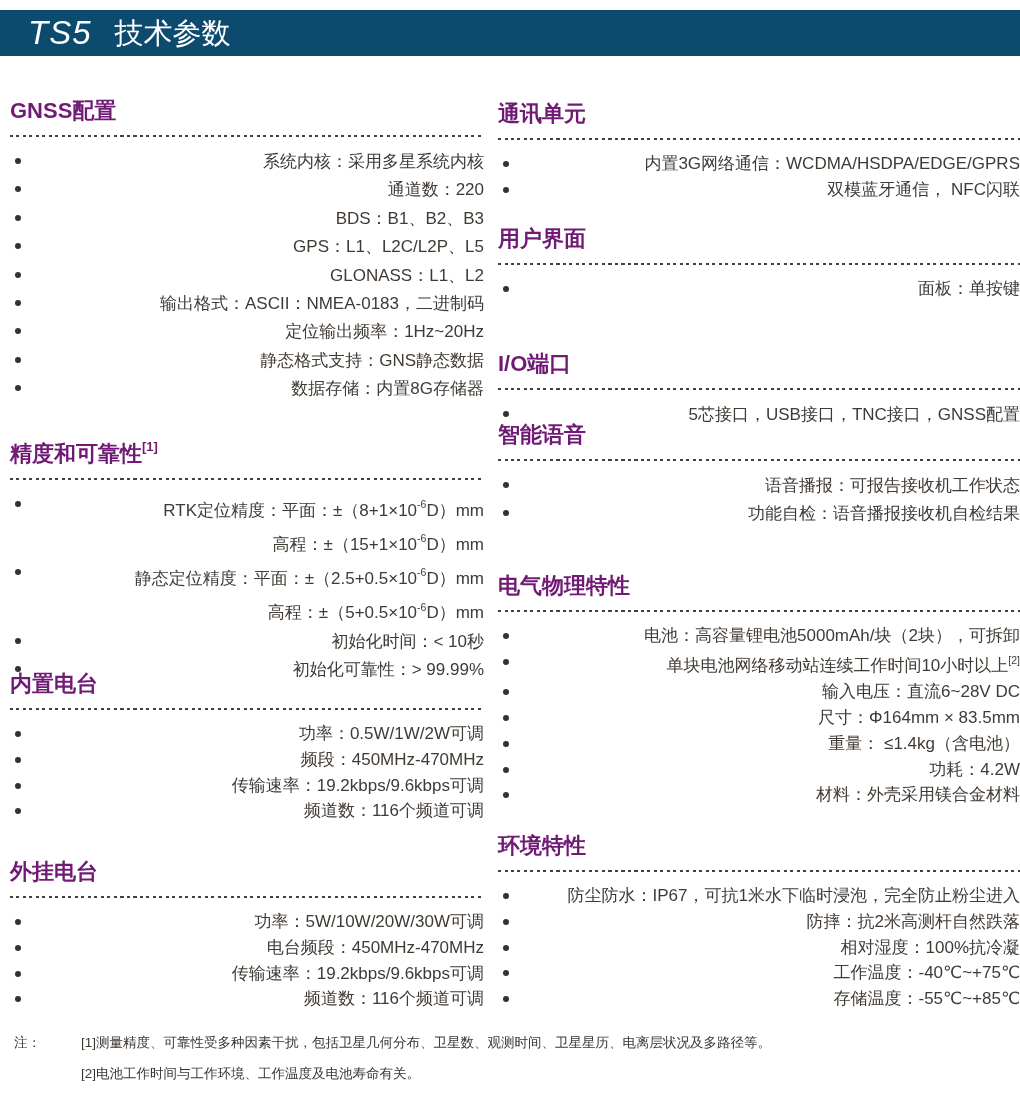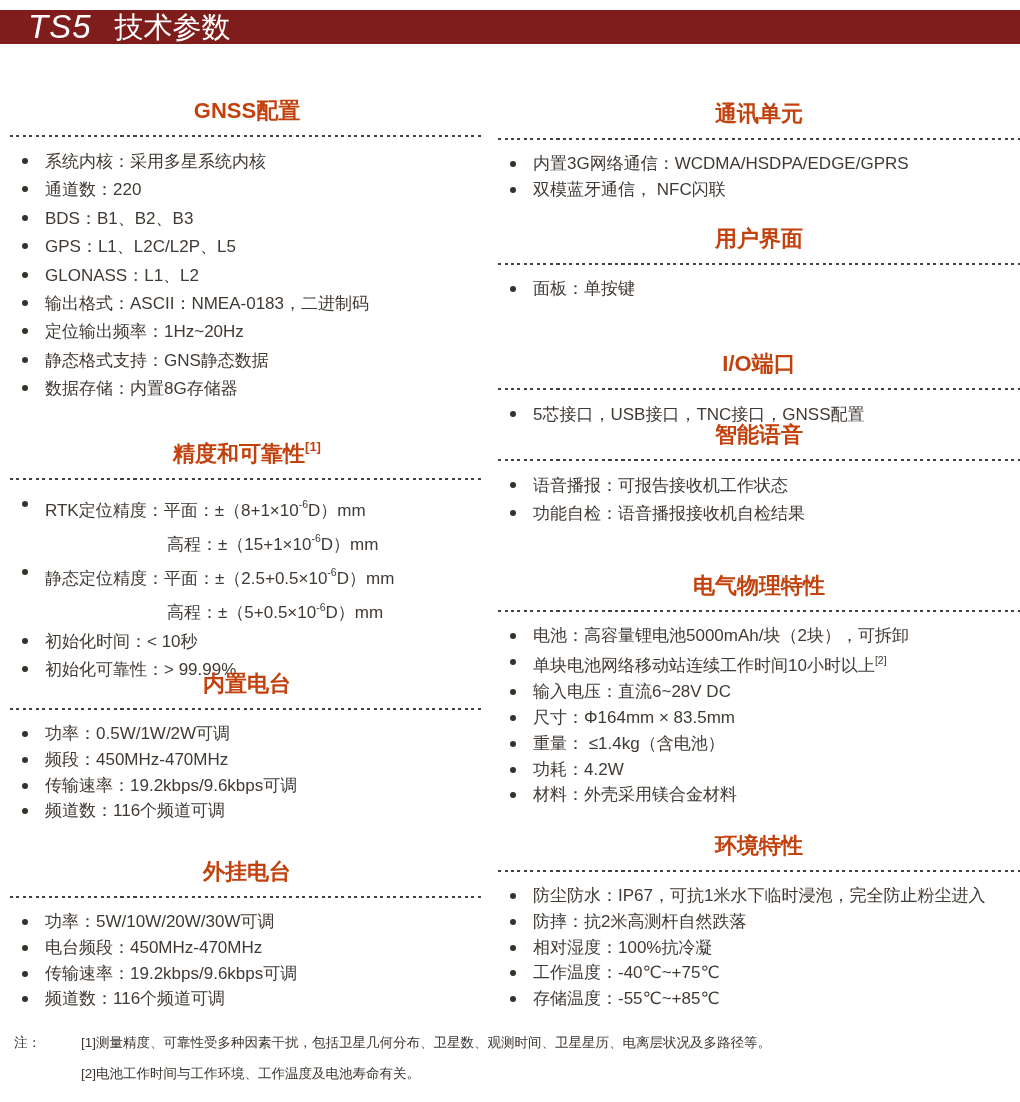--- a/index.html
+++ b/index.html
@@ -3,46 +3,46 @@
 <meta charset="utf-8">
 <style>
   html,body{margin:0;padding:0;}
   body{
     width:1020px;height:1102px;background:#ffffff;
     font-family:"Liberation Sans","DejaVu Sans",sans-serif;
     color:#403a35;position:relative;overflow:hidden;
   }
   
   .header-bar{
-    position:absolute;left:0;top:10px;right:0;height:34px;
-    background:#7f1d1d;color:#ffffff;
+    position:absolute;left:0;top:10px;right:0;height:46px;
+    background:#0c4a6e;color:#ffffff;
     display:flex;align-items:center;padding-left:28px;box-sizing:border-box;
   }
   .header-bar .product{
     font-style:italic;font-size:33px;line-height:46px;letter-spacing:1px;font-weight:500;
   }
   .header-bar .title{
     font-size:29px;line-height:46px;margin-left:23px;font-weight:500;
   }
   
   .section{position:absolute;box-sizing:border-box;}
   .sec-left-0,.sec-left-1,.sec-left-2,.sec-left-3{left:10px;width:474px;}
   .sec-right-0,.sec-right-1,.sec-right-2,.sec-right-3,.sec-right-4,.sec-right-5{left:498px;right:0;}
   .sec-left-0{top:96px}  .sec-left-1{top:434px} .sec-left-2{top:669px} .sec-left-3{top:857px}
   .sec-right-0{top:99px} .sec-right-1{top:224px}.sec-right-2{top:349px}
   .sec-right-3{top:420px}.sec-right-4{top:571px}.sec-right-5{top:831px}
   .section h2{
-    margin:0 0 9px 0;font-size:22px;line-height:30px;font-weight:700;color:#c2410c;text-align:center;
+    margin:0 0 9px 0;font-size:22px;line-height:30px;font-weight:700;color:#701a75;
   }
   .section h2 sup{font-size:13px;position:relative;top:-2px;vertical-align:super;font-weight:700;}
   .dotline{
     height:2px;margin-bottom:11px;
     background:repeating-linear-gradient(90deg,#46413b 0 3px,transparent 3px 6.5px);
   }
-  .section ul{list-style:none;margin:7px;padding:0;}
+  .section ul{list-style:none;margin:0;padding:0;text-align:right;}
   .section li{
     position:relative;padding-left:28px;font-size:17px;line-height:28.4px;
   }
   .sec-left-2 li,.sec-left-3 li,.sec-right-0 li,
   .sec-right-1 li,.sec-right-4 li,.sec-right-5 li{line-height:25.8px;}
   .section li .bullet{
     position:absolute;left:5px;top:10px;width:6px;height:6px;border-radius:50%;
     background:#38312b;
   }
   .section li sup{font-size:10.5px;position:relative;top:-1px;vertical-align:super;}

